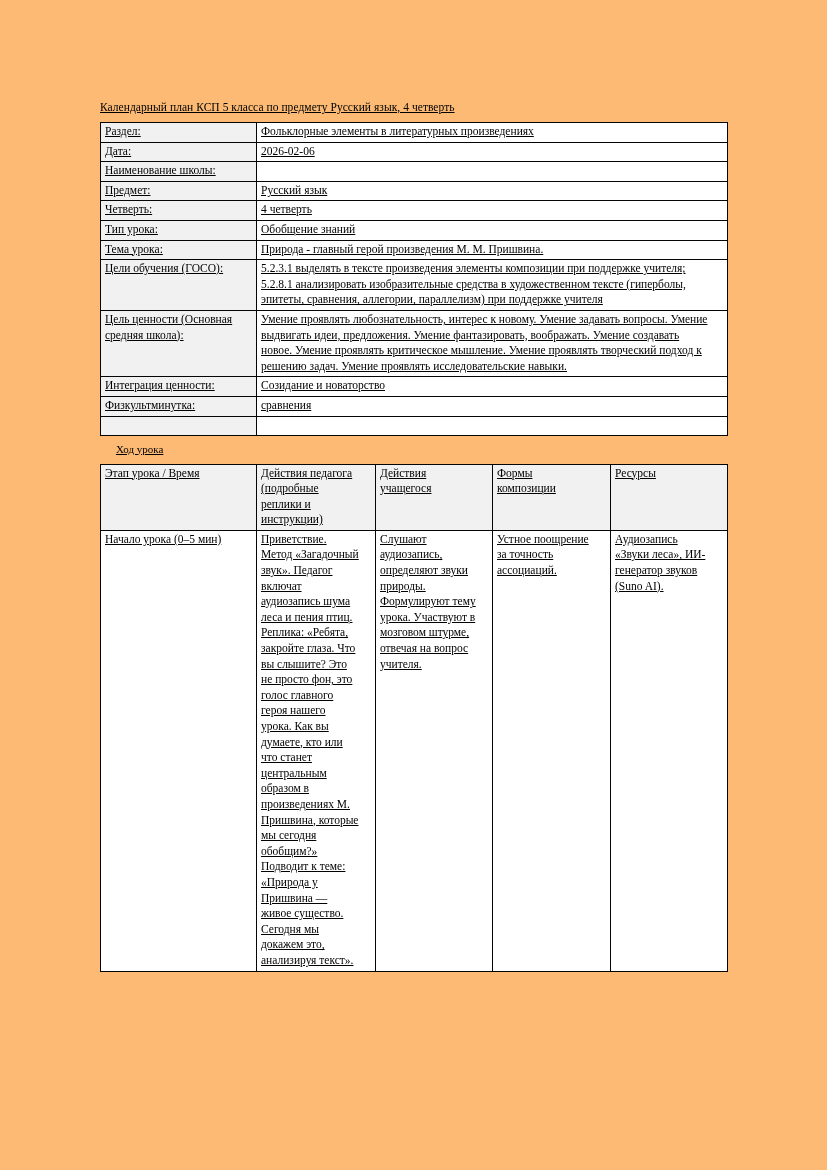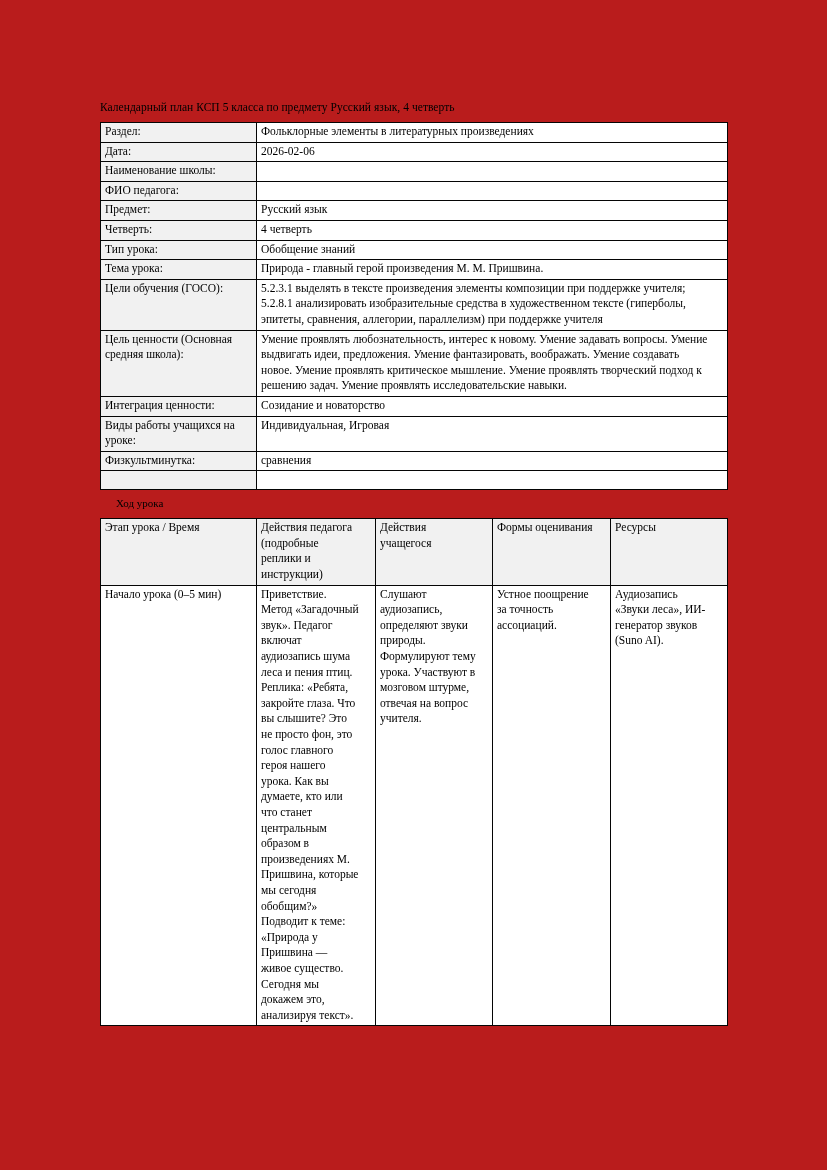--- a/index.html
+++ b/index.html
@@ -13,21 +13,22 @@
     font-family: "Liberation Serif", "DejaVu Serif", serif;
     color: #000000;
     -webkit-font-smoothing: antialiased;
   }
   .page {
     position: relative;
     width: 827px;
     height: 1170px;
     box-sizing: border-box;
     padding: 100px 100px 0 100px;
-    background: #b91c1c;
+    background: #fdba74;
+    text-decoration: underline;
   }
   .doc-title {
     font-size: 11.5px;
     line-height: 15px;
     margin: 0 0 7px 0;
     letter-spacing: 0.05px;
   }
   .section-label {
     font-size: 11px;
     line-height: 15px;
@@ -105,24 +106,20 @@
       </tr>
       <tr>
         <td class="label">Дата:</td>
         <td class="value">2026-02-06</td>
       </tr>
       <tr>
         <td class="label">Наименование школы:</td>
         <td class="value"></td>
       </tr>
       <tr>
-        <td class="label">ФИО педагога:</td>
-        <td class="value"></td>
-      </tr>
-      <tr>
         <td class="label">Предмет:</td>
         <td class="value">Русский язык</td>
       </tr>
       <tr>
         <td class="label">Четверть:</td>
         <td class="value">4 четверть</td>
       </tr>
       <tr>
         <td class="label">Тип урока:</td>
         <td class="value">Обобщение знаний</td>
@@ -137,24 +134,20 @@
       </tr>
       <tr>
         <td class="label">Цель ценности (Основная средняя школа):</td>
         <td class="value">Умение проявлять любознательность, интерес к новому. Умение задавать вопросы. Умение выдвигать идеи, предложения. Умение фантазировать, воображать. Умение создавать новое. Умение проявлять критическое мышление. Умение проявлять творческий подход к решению задач. Умение проявлять исследовательские навыки.</td>
       </tr>
       <tr>
         <td class="label">Интеграция ценности:</td>
         <td class="value">Созидание и новаторство</td>
       </tr>
       <tr>
-        <td class="label">Виды работы учащихся на уроке:</td>
-        <td class="value">Индивидуальная, Игровая</td>
-      </tr>
-      <tr>
         <td class="label">Физкультминутка:</td>
         <td class="value">сравнения</td>
       </tr>
       <tr>
         <td class="label empty-cell"></td>
         <td class="value empty-cell"></td>
       </tr>
     </tbody>
   </table>
 
@@ -166,21 +159,21 @@
       <col class="c2">
       <col class="c3">
       <col class="c4">
       <col class="c5">
     </colgroup>
     <thead>
       <tr>
         <td>Этап урока / Время</td>
         <td>Действия педагога (подробные реплики и инструкции)</td>
         <td>Действия учащегося</td>
-        <td>Формы оценивания</td>
+        <td>Формы композиции</td>
         <td>Ресурсы</td>
       </tr>
     </thead>
     <tbody>
       <tr>
         <td class="stage">Начало урока (0–5 мин)</td>
         <td>Приветствие. Метод «Загадочный звук». Педагог включат аудиозапись шума леса и пения птиц. Реплика: «Ребята, закройте глаза. Что вы слышите? Это не просто фон, это голос главного героя нашего урока. Как вы думаете, кто или что станет центральным образом в произведениях М. Пришвина, которые мы сегодня обобщим?» Подводит к теме: «Природа у Пришвина — живое существо. Сегодня мы докажем это, анализируя текст».</td>
         <td>Слушают аудиозапись, определяют звуки природы. Формулируют тему урока. Участвуют в мозговом штурме, отвечая на вопрос учителя.</td>
         <td>Устное поощрение за точность ассоциаций.</td>
         <td>Аудиозапись «Звуки леса», ИИ-генератор звуков (Suno AI).</td>

